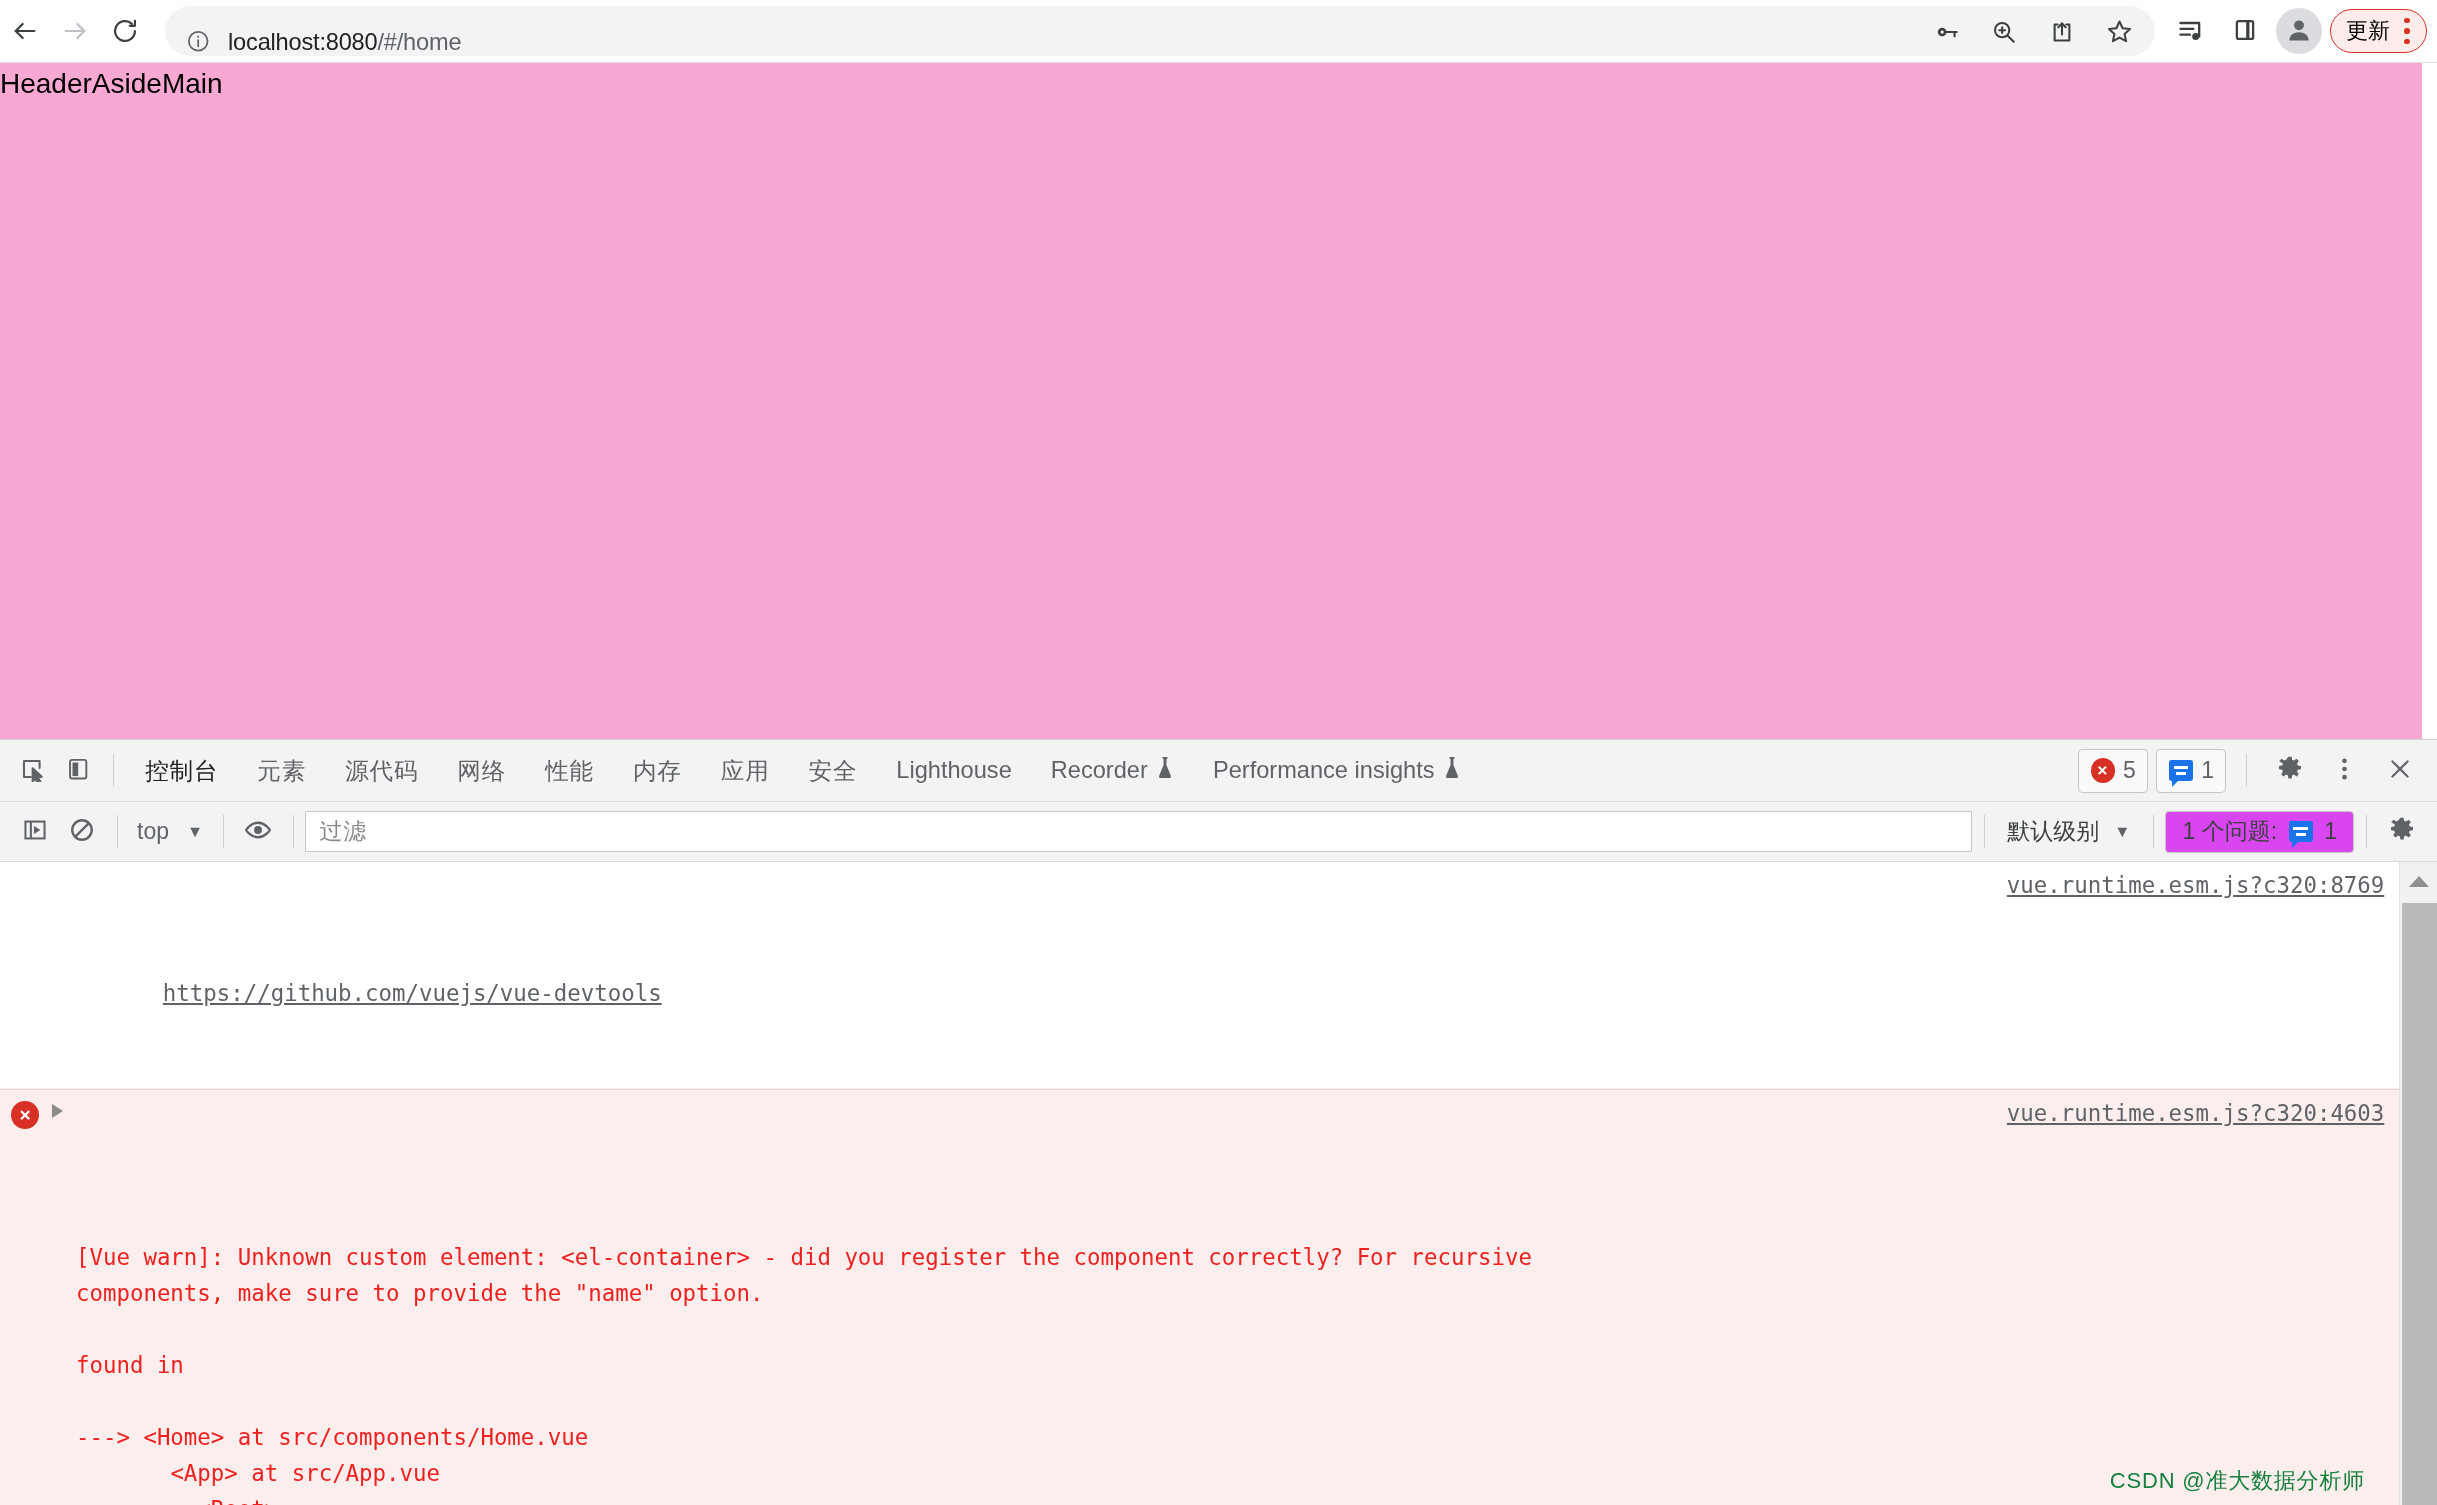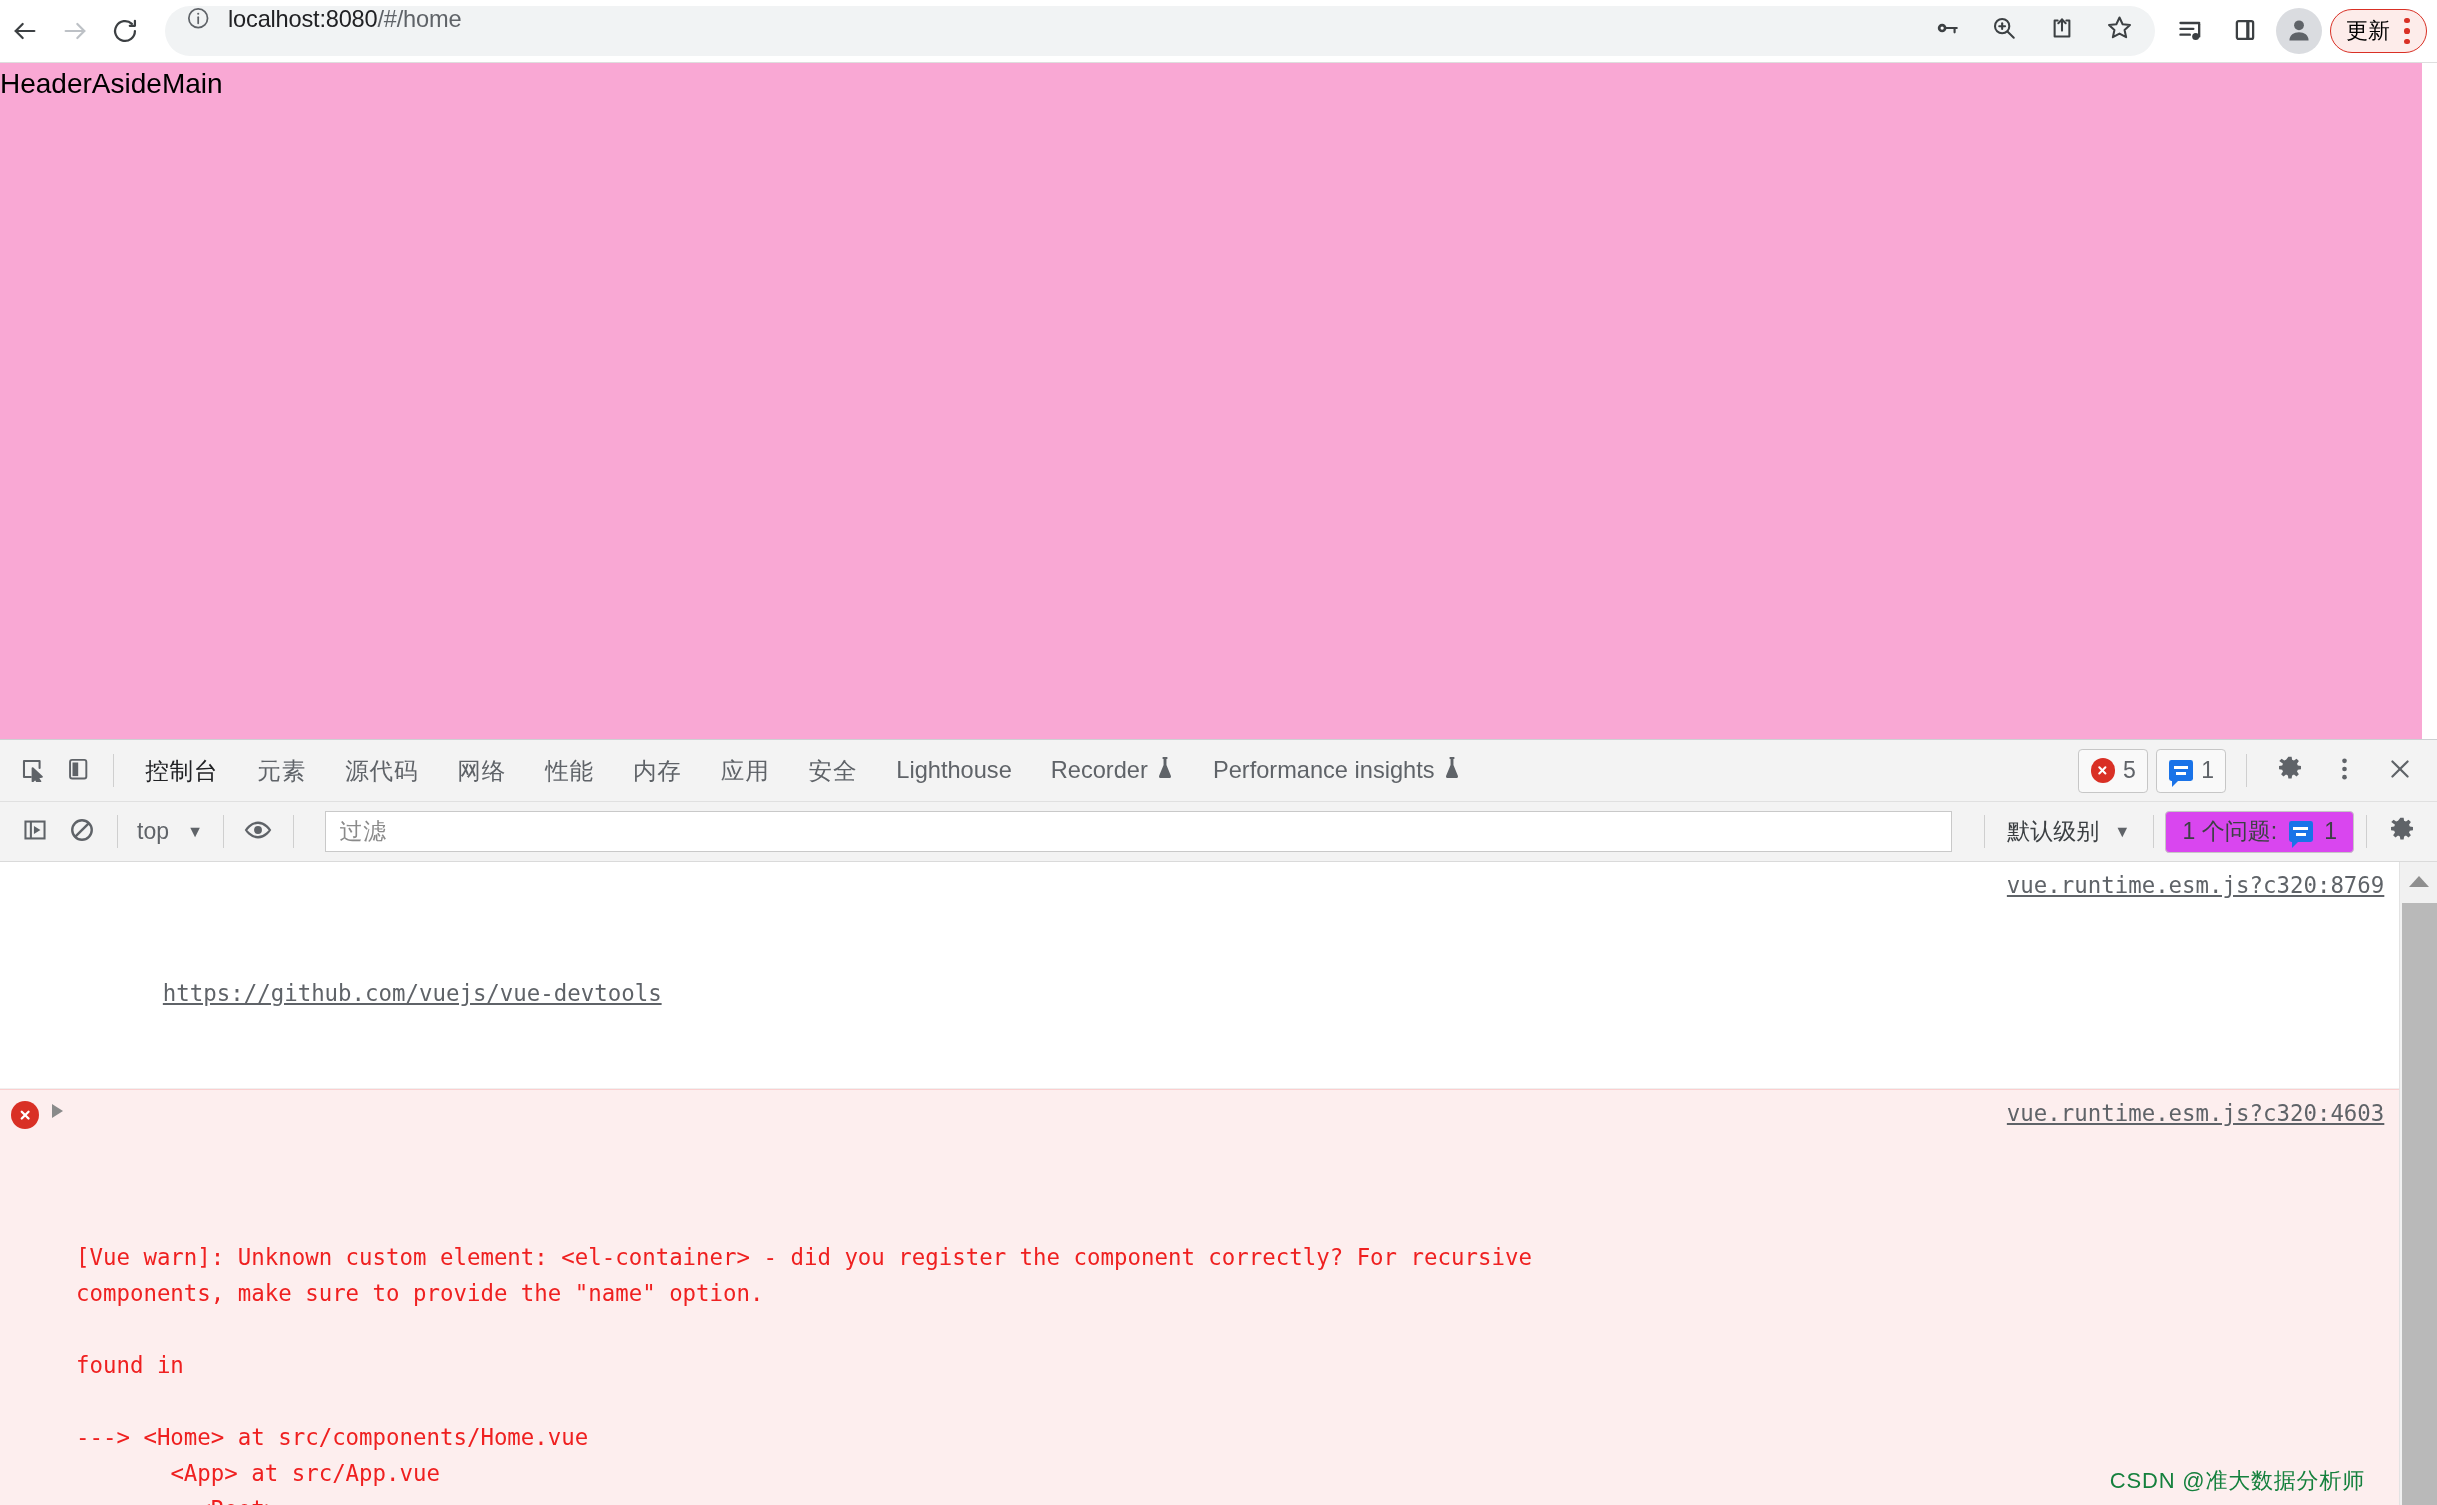--- a/index.html
+++ b/index.html
@@ -26,21 +26,21 @@
     flex: 0 0 auto;
   }
   .nav-btn svg { display: block; }
 
   #omnibox {
     flex: 1 1 auto;
     height: 50px;
     margin-left: 14.7px; margin-right: 13px;
     background: #f1f3f4;
     border-radius: 25px;
-    display: flex; align-items: flex-start;
+    display: flex; align-items: flex-end;
     padding-left: 21px;
     min-width: 0;
   }
   #omnibox-info-icon { flex: 0 0 auto; margin-right: 18px; display:block; }
   #omnibox-text {
     font-size: 23.6px;
     color: #202124;
     letter-spacing: -0.2px;
     white-space: nowrap;
     overflow: hidden;
@@ -203,21 +203,21 @@
     display: flex; align-items: center; gap: 18px;
     font-size: 23px; color: #5f6368;
     padding: 0 8.1px;
   }
   .caret { font-size: 16.3px; color: #5f6368; line-height: 1; }
   #filter-input {
     flex: 1 1 auto;
     height: 41px;
     background: #ffffff;
     border: 0.8px solid #c9c9c9;
-    margin: 0 20px;
+    margin: 0 0;
     display: flex; align-items: center;
     padding: 0 13px;
     min-width: 0;
   }
   #filter-input span {
     font-size: 23px; color: #8a8a8a; letter-spacing: 0.8px;
   }
   #level-select {
     display: flex; align-items: center; gap: 15px;
     font-size: 23px; color: #3c4043;

